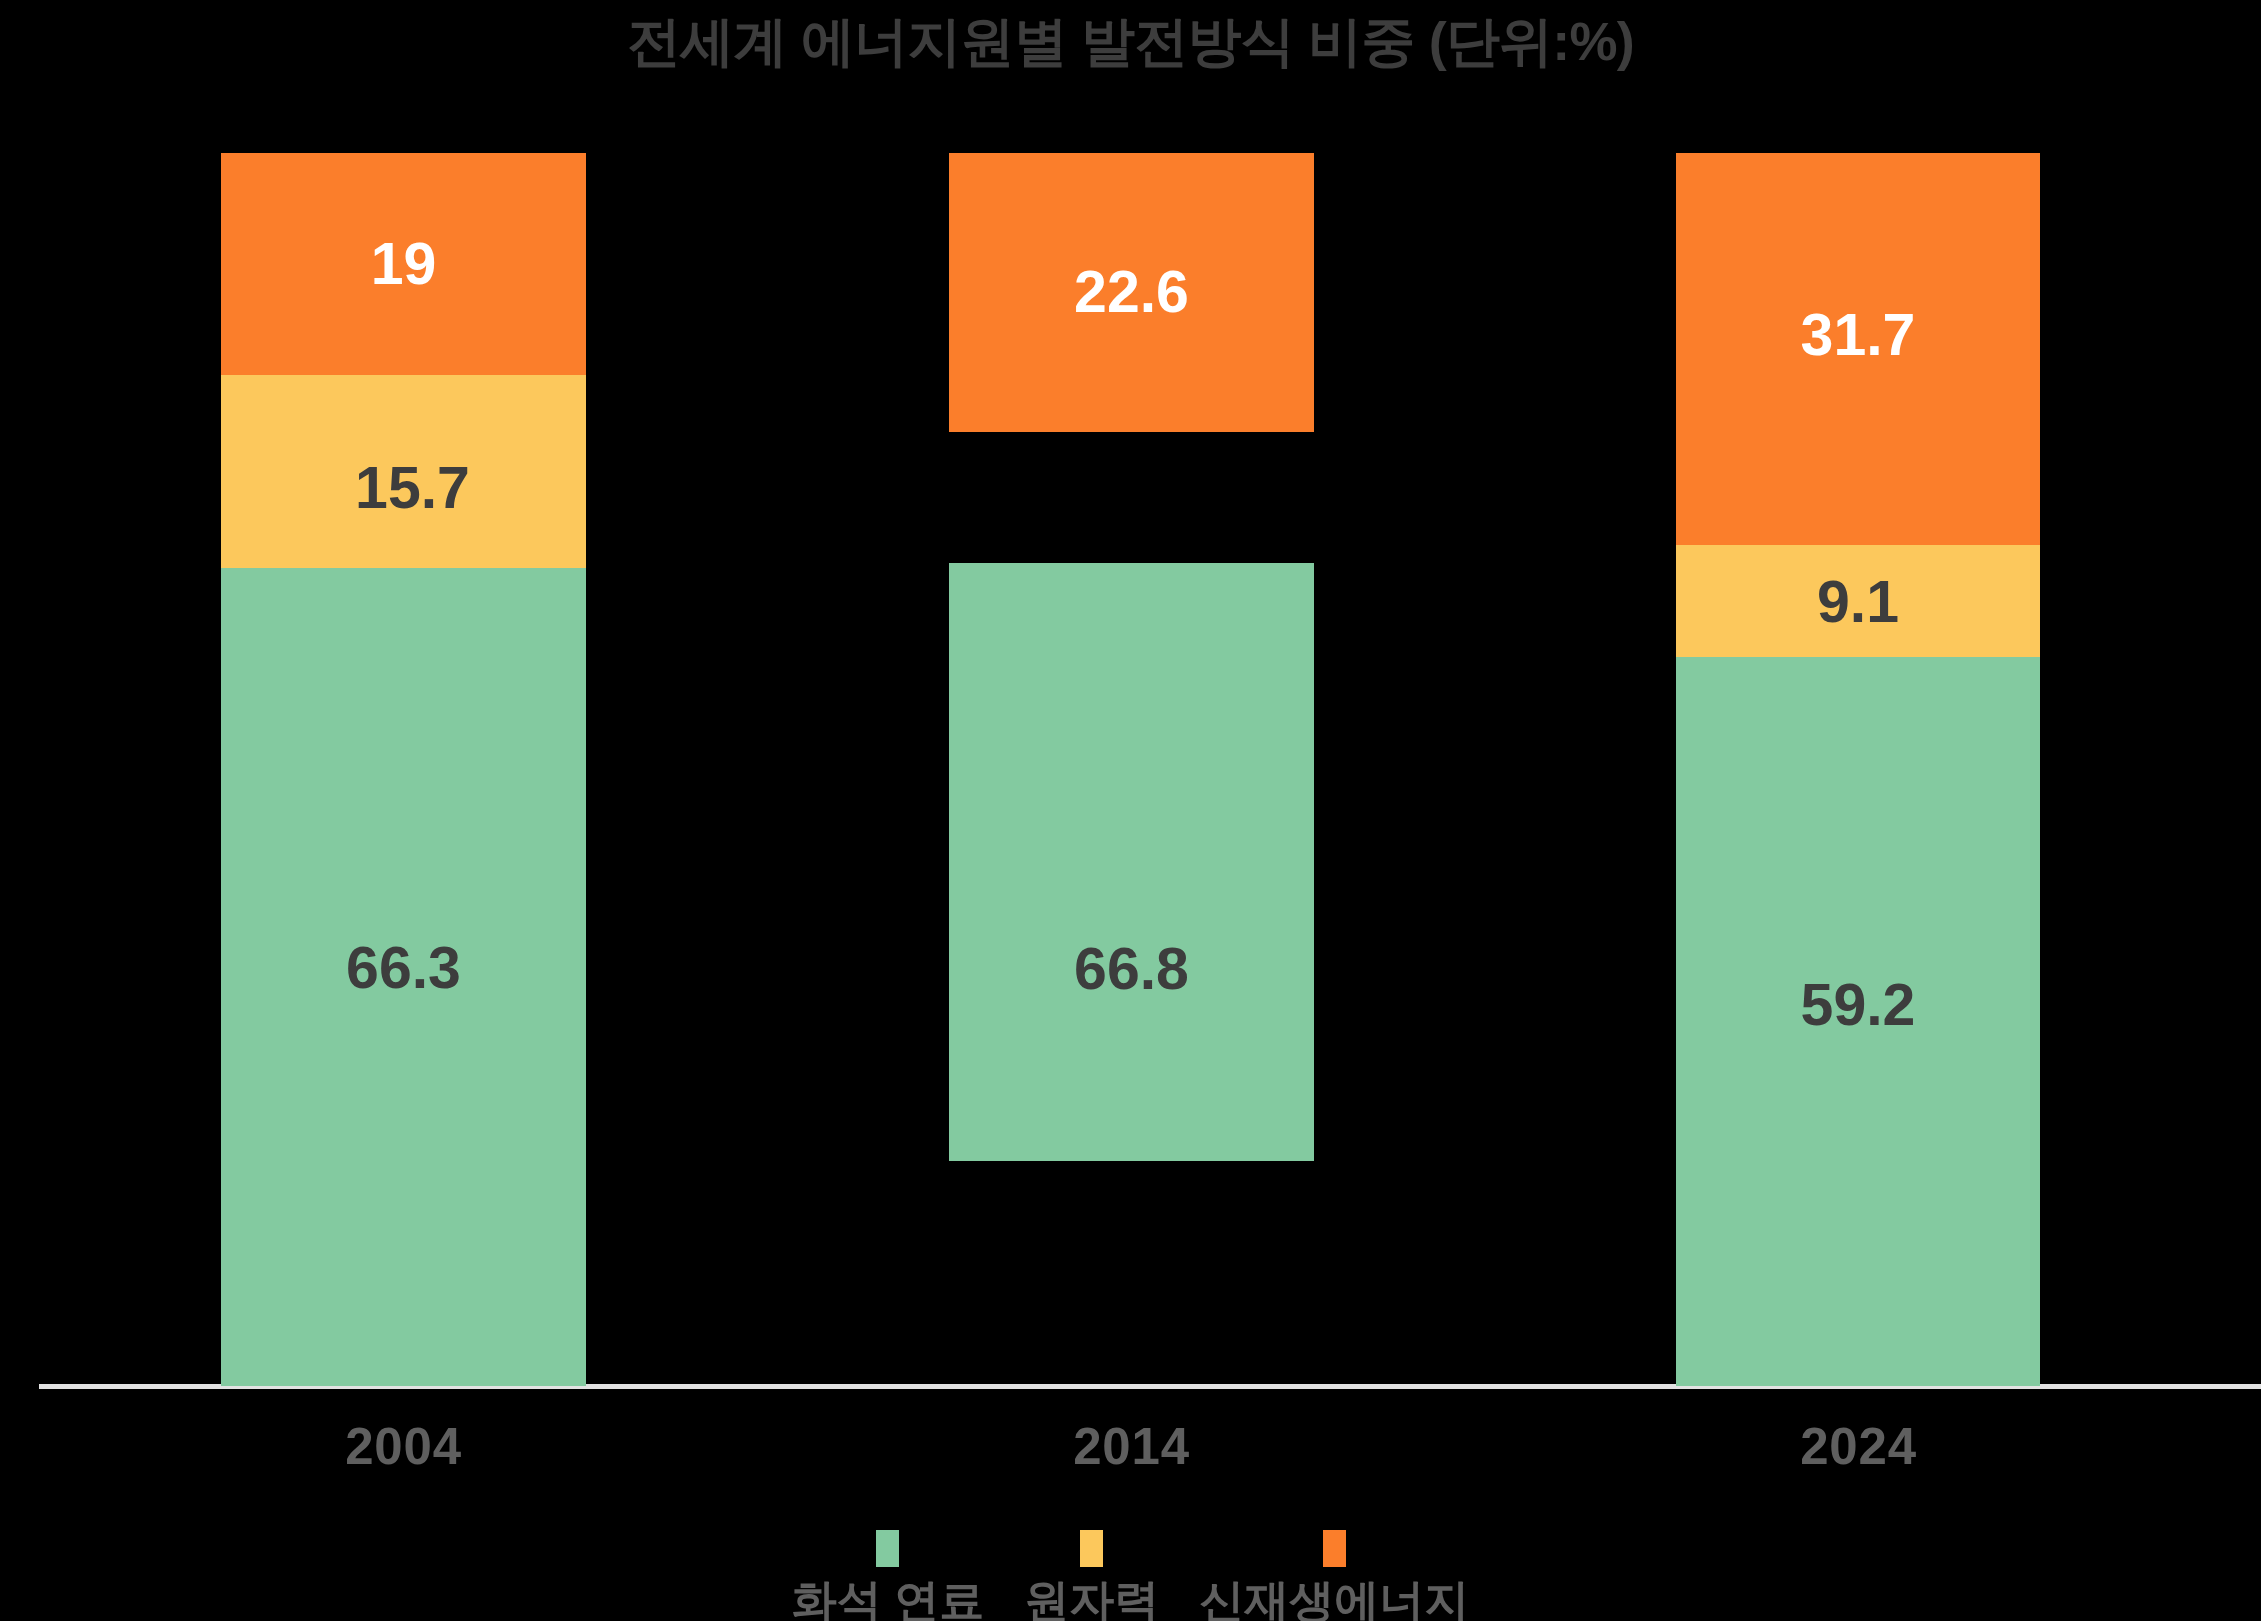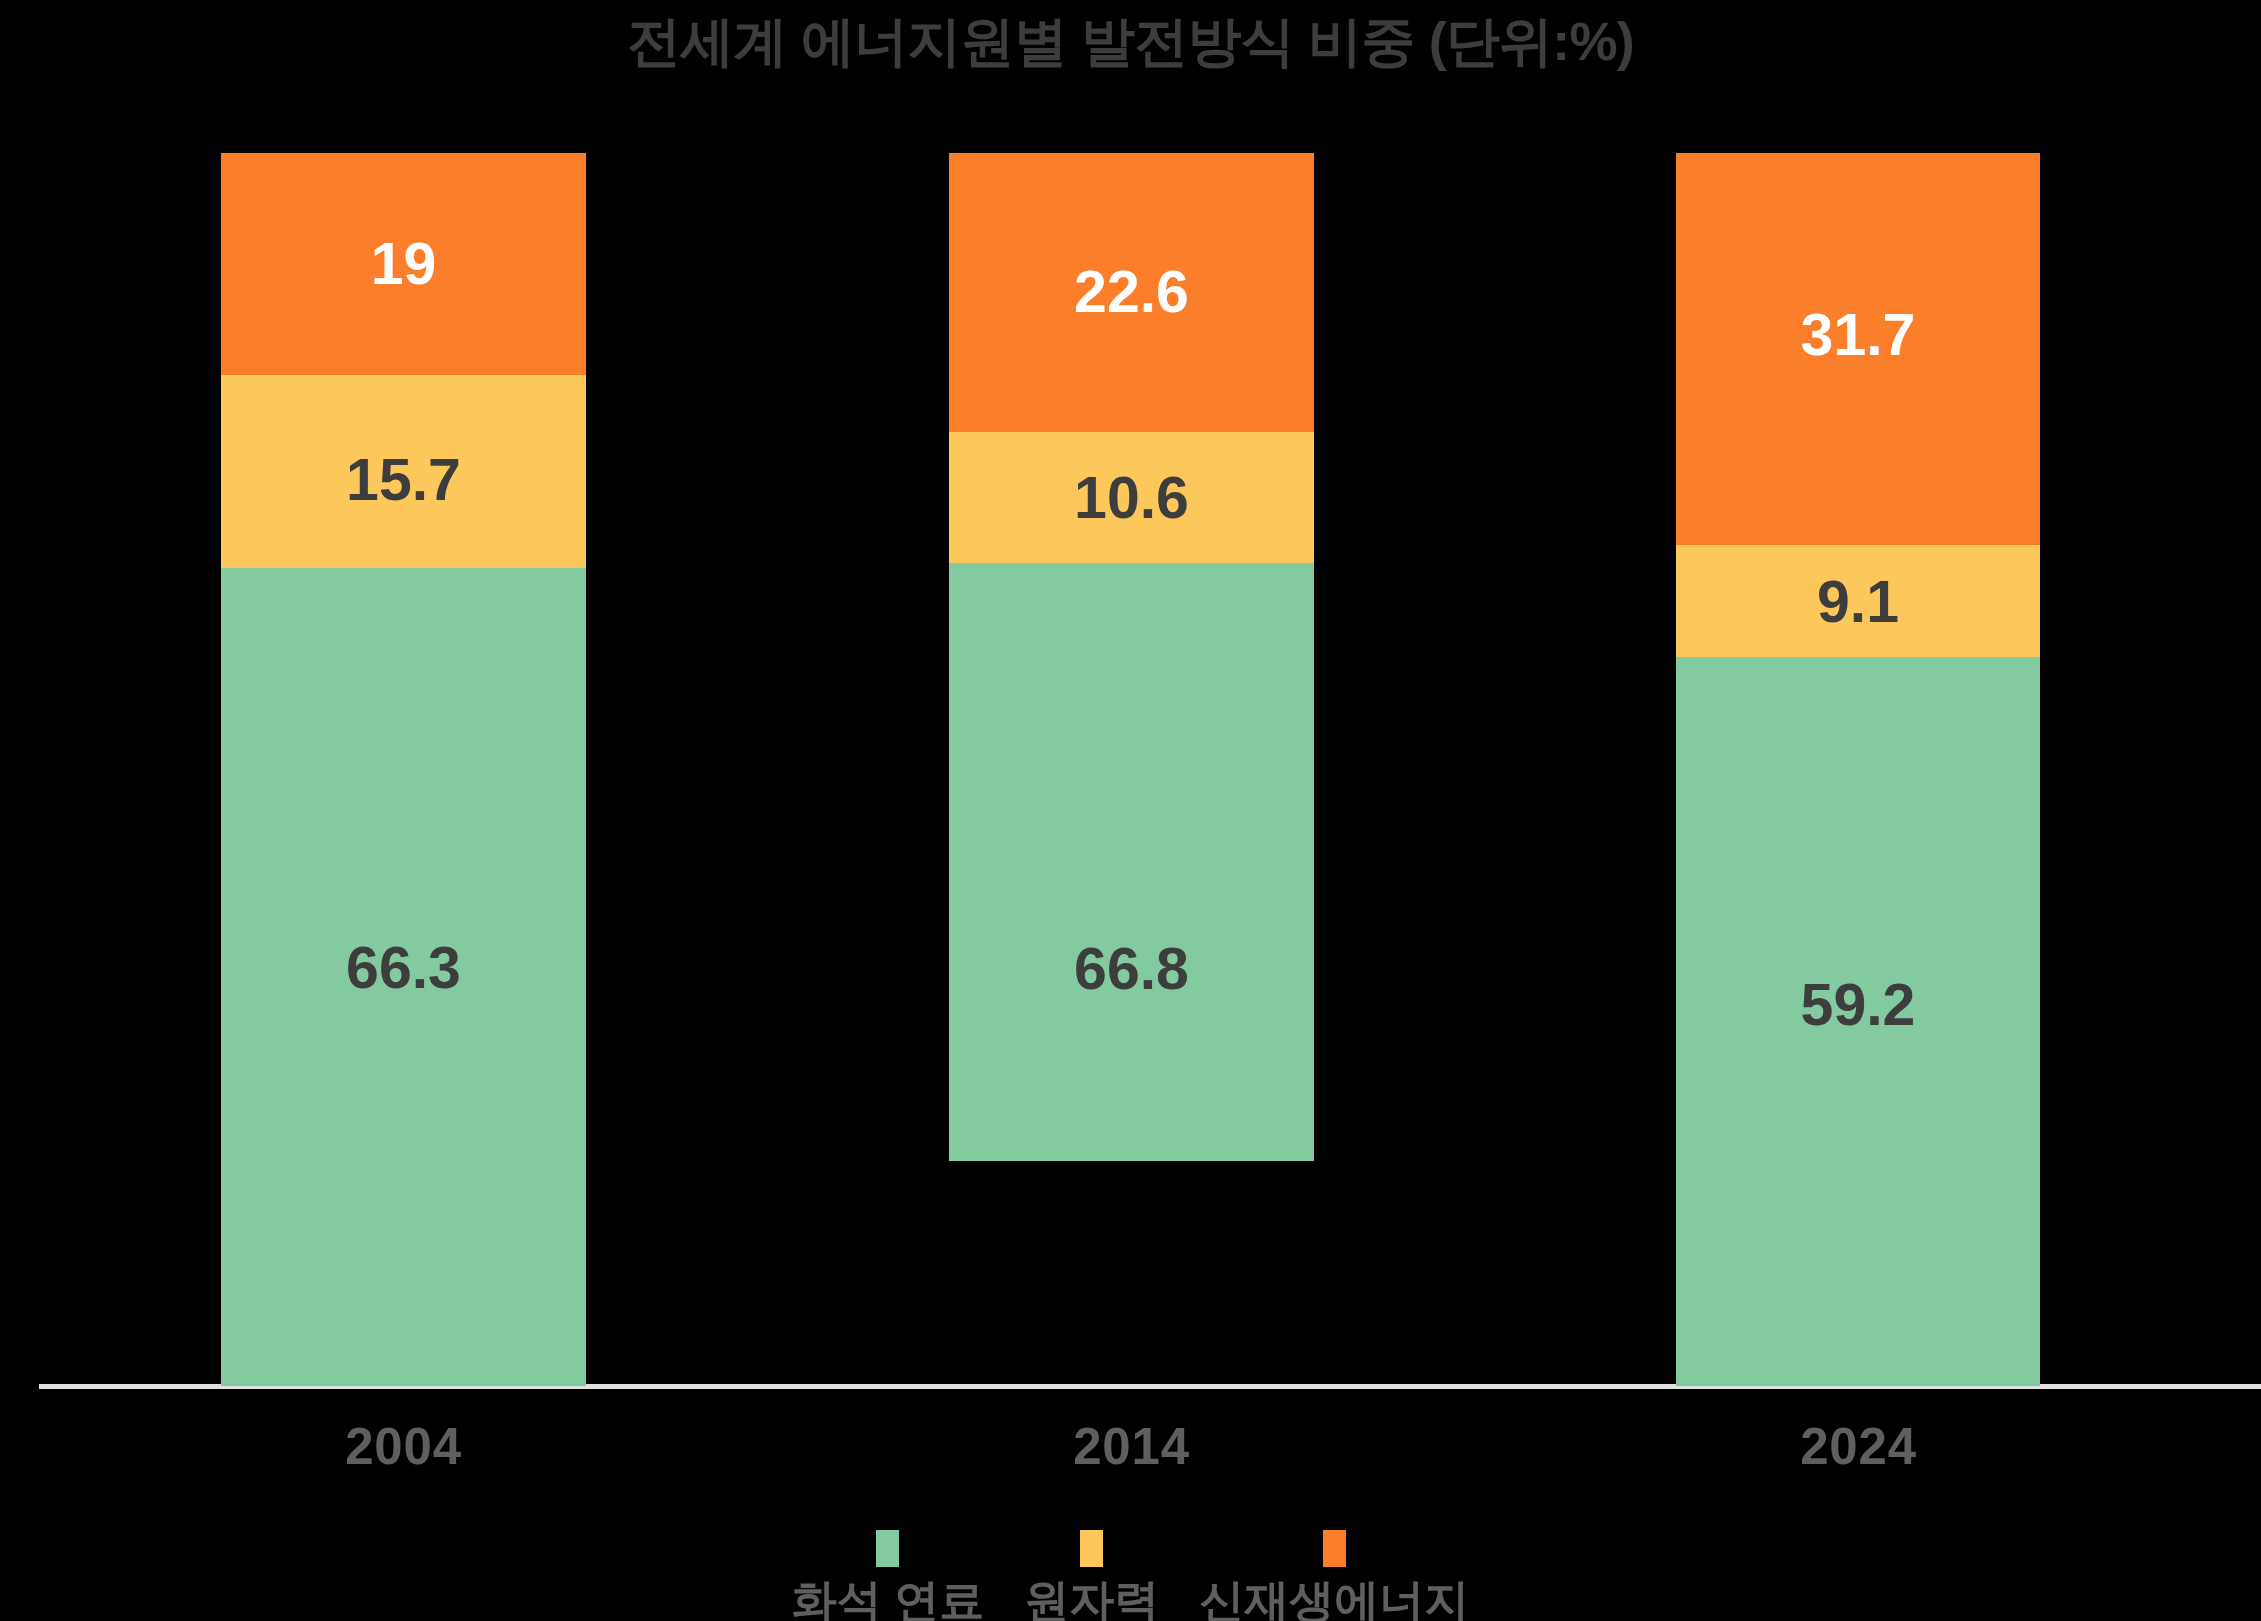--- a/index.html
+++ b/index.html
@@ -143,33 +143,30 @@
 
   <div class="plot-area">
 
     <div class="axis-line"></div>
 
     <div class="bar-group" data-idx="0">
       <div class="seg seg-renewable" style="top:0; height:222px;">
         <div class="seg-label label-light" style="top:82px;">19</div>
       </div>
       <div class="seg seg-nuclear" style="top:222px; height:193px;">
-        <div class="seg-label label-dark" style="top:76px;">15.7</div>
+        <div class="seg-label label-dark" style="top:84px;padding-left:9px;">15.7</div>
       </div>
       <div class="seg seg-fossil" style="top:415px; height:818px;padding-left:44px;">
         <div class="seg-label label-dark" style="top:371px;">66.3</div>
       </div>
     </div>
 
     <div class="bar-group" data-idx="1">
       <div class="seg seg-renewable" style="top:0; height:279px;">
         <div class="seg-label label-light" style="top:110px;">22.6</div>
-      </div>
-      <div class="seg seg-nuclear" style="top:279px; height:131px;">
-        <div class="seg-label label-dark" style="top:37px;">10.6</div>
       </div>
       <div class="seg seg-fossil" style="top:410px; height:598px;">
         <div class="seg-label label-dark" style="top:377px;">66.8</div>
       </div>
     </div>
 
     <div class="bar-group" data-idx="2">
       <div class="seg seg-renewable" style="top:0; height:392px;">
         <div class="seg-label label-light" style="top:153px;">31.7</div>
       </div>

